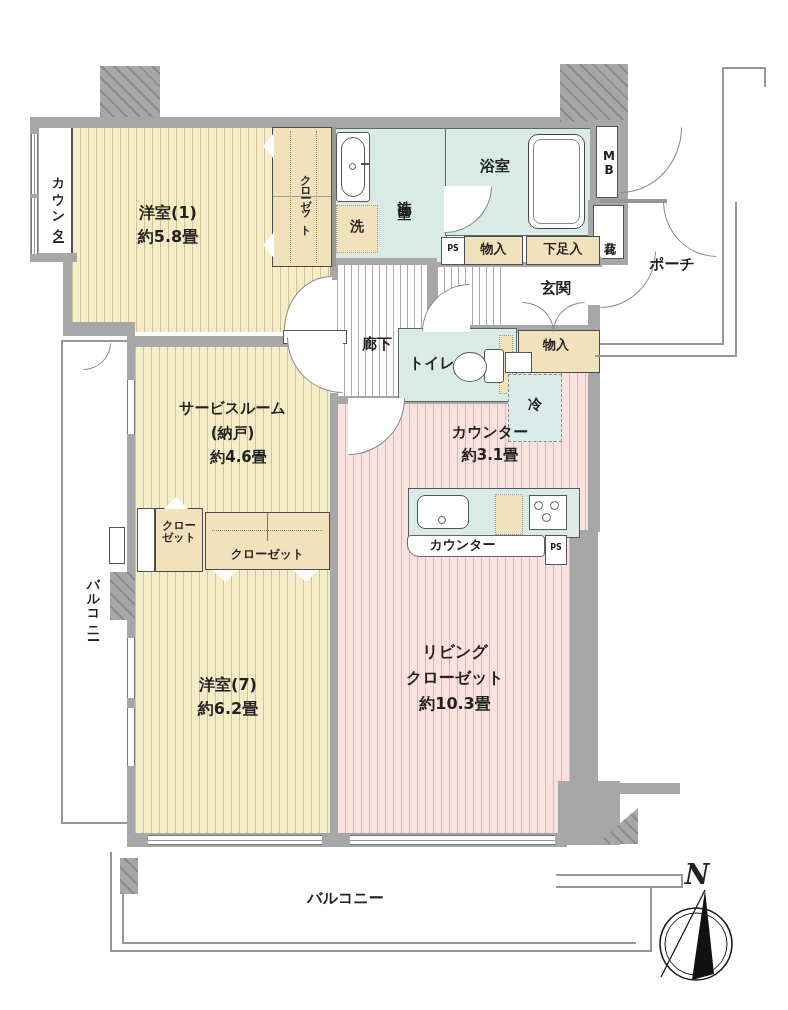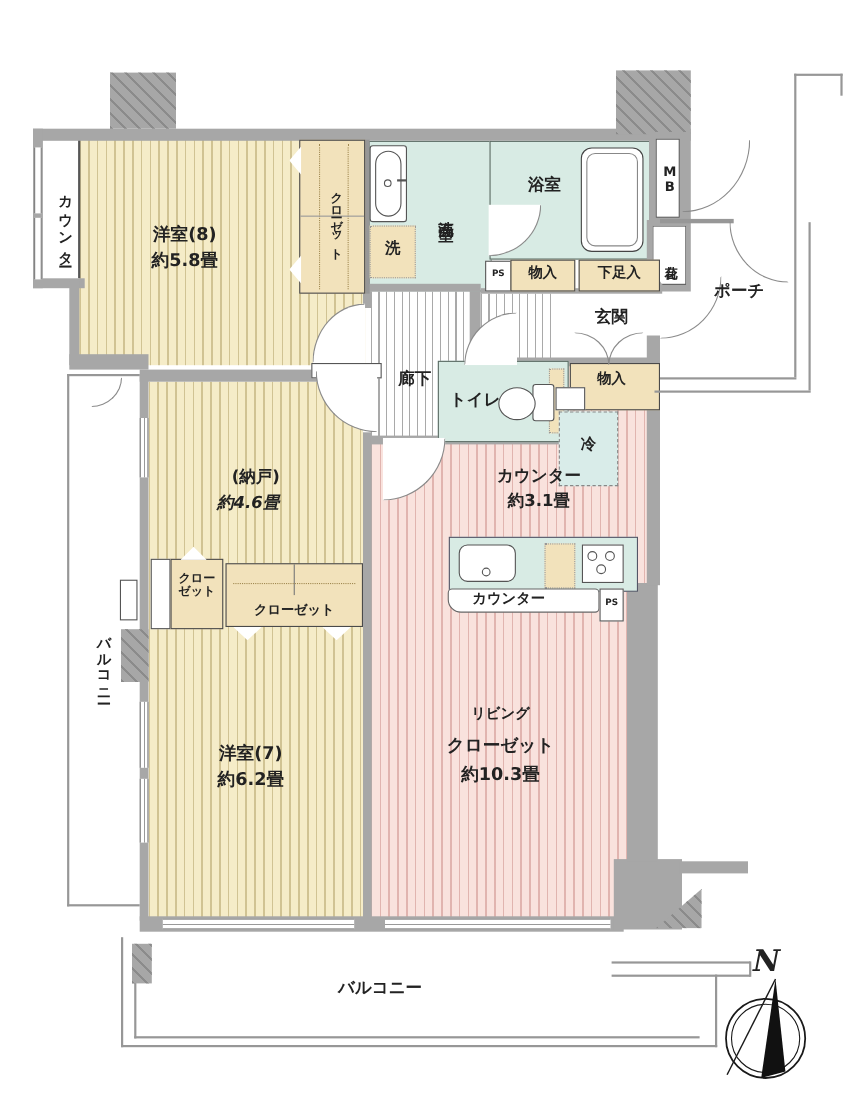--- a/index.html
+++ b/index.html
@@ -167,49 +167,50 @@
   <div class="thin" style="left:110px;top:950px;width:542px;height:2px;"></div>
   <div class="thin" style="left:650px;top:886px;width:2px;height:66px;"></div>
   <div class="thin" style="left:122px;top:864px;width:2px;height:80px;"></div>
   <div class="thin" style="left:122px;top:942px;width:514px;height:2px;"></div>
   <div class="thin" style="left:556px;top:874px;width:126px;height:2px;"></div>
   <div class="thin" style="left:556px;top:886px;width:126px;height:2px;"></div>
   <div class="thin" style="left:681px;top:874px;width:2px;height:14px;"></div>
   <div class="wall hatch" style="left:120px;top:858px;width:18px;height:36px;"></div>
 
   <div class="lbl vtext" style="left:45px;top:150px;width:20px;height:105px;font-size:13px;">カウンター</div>
-  <div class="lbl" style="left:108px;top:204px;width:120px;height:20px;font-size:16px;">洋室(8)</div>
+  <div class="lbl" style="left:108px;top:204px;width:120px;height:20px;font-size:16px;">洋室(1)</div>
   <div class="lbl" style="left:108px;top:228px;width:120px;height:20px;font-size:16px;">約5.8畳</div>
   <div class="lbl vtext" style="left:293px;top:134px;width:18px;height:128px;font-size:11px;letter-spacing:0;">クローゼット</div>
   <div class="lbl vtext" style="left:392px;top:140px;width:20px;height:105px;font-size:14px;">洗面室</div>
   <div class="lbl" style="left:343px;top:219px;width:28px;height:18px;font-size:14px;">洗</div>
-  <div class="lbl" style="left:465px;top:160px;width:60px;height:18px;font-size:15px;">浴室</div>
+  <div class="lbl" style="left:465px;top:160px;width:60px;height:18px;font-size:15px;font-family:Liberation Mono, monospace;">浴室</div>
   <div class="lbl vtext" style="left:599px;top:140px;width:16px;height:46px;font-size:12px;letter-spacing:0;">MB</div>
   <div class="lbl vtext" style="left:600px;top:211px;width:16px;height:42px;font-size:12px;letter-spacing:0;">花台</div>
   <div class="lbl" style="left:638px;top:256px;width:68px;height:20px;font-size:15px;">ポーチ</div>
   <div class="lbl" style="left:441px;top:245px;width:24px;height:12px;font-size:8px;">PS</div>
   <div class="lbl" style="left:464px;top:242px;width:59px;height:16px;font-size:13px;">物入</div>
   <div class="lbl" style="left:526px;top:242px;width:74px;height:16px;font-size:13px;">下足入</div>
   <div class="lbl" style="left:530px;top:280px;width:52px;height:18px;font-size:15px;">玄関</div>
   <div class="lbl" style="left:348px;top:336px;width:58px;height:18px;font-size:15px;">廊下</div>
   <div class="lbl" style="left:406px;top:355px;width:52px;height:18px;font-size:15px;">トイレ</div>
   <div class="lbl" style="left:530px;top:338px;width:52px;height:16px;font-size:13px;">物入</div>
   <div class="lbl" style="left:521px;top:397px;width:28px;height:18px;font-size:14px;">冷</div>
   <div class="lbl" style="left:448px;top:424px;width:84px;height:18px;font-size:15px;">カウンター</div>
   <div class="lbl" style="left:450px;top:447px;width:80px;height:18px;font-size:15px;">約3.1畳</div>
+  <div class="lbl" style="left:145px;top:400px;width:175px;height:20px;font-size:15px;">サービスルーム</div>
   <div class="lbl" style="left:185px;top:425px;width:95px;height:20px;font-size:15px;">(納戸)</div>
-  <div class="lbl" style="left:178px;top:449px;width:95px;height:20px;font-size:15px;font-style:italic;">約4.6畳</div>
+  <div class="lbl" style="left:191px;top:449px;width:95px;height:20px;font-size:15px;">約4.6畳</div>
   <div class="lbl" style="left:158px;top:520px;width:42px;height:36px;font-size:11px;">クローゼット</div>
   <div class="lbl" style="left:215px;top:548px;width:105px;height:16px;font-size:12px;">クローゼット</div>
   <div class="lbl" style="left:415px;top:538px;width:95px;height:16px;font-size:13px;">カウンター</div>
   <div class="lbl" style="left:545px;top:544px;width:22px;height:12px;font-size:8px;">PS</div>
   <div class="lbl vtext" style="left:80px;top:545px;width:20px;height:115px;font-size:13px;letter-spacing:1px;">バルコニー</div>
   <div class="lbl" style="left:168px;top:676px;width:120px;height:20px;font-size:16px;">洋室(7)</div>
   <div class="lbl" style="left:168px;top:700px;width:120px;height:20px;font-size:16px;">約6.2畳</div>
-  <div class="lbl" style="left:405px;top:643px;width:100px;height:20px;font-size:13px;">リビング</div>
+  <div class="lbl" style="left:405px;top:643px;width:100px;height:20px;font-size:16px;">リビング</div>
   <div class="lbl" style="left:400px;top:669px;width:110px;height:20px;font-size:16px;">クローゼット</div>
   <div class="lbl" style="left:405px;top:695px;width:100px;height:20px;font-size:16px;">約10.3畳</div>
   <div class="lbl" style="left:298px;top:890px;width:95px;height:20px;font-size:15px;">バルコニー</div>
 
   <div class="lbl" style="left:680px;top:860px;width:34px;height:30px;font-size:27px;font-family:'DejaVu Serif',serif;font-style:italic;font-weight:600;">N</div>
   <svg class="abs" style="left:648px;top:886px;" width="104" height="104" viewBox="0 0 104 104">
     <circle cx="48" cy="58" r="36" fill="none" stroke="#1a1a1a" stroke-width="1.6"></circle>
     <circle cx="48" cy="58" r="31" fill="none" stroke="#1a1a1a" stroke-width="1"></circle>
     <line x1="13" y1="91" x2="57" y2="4" stroke="#1a1a1a" stroke-width="1.3"></line>
     <polygon points="57,4 66,88 44,94" fill="#111"></polygon>

